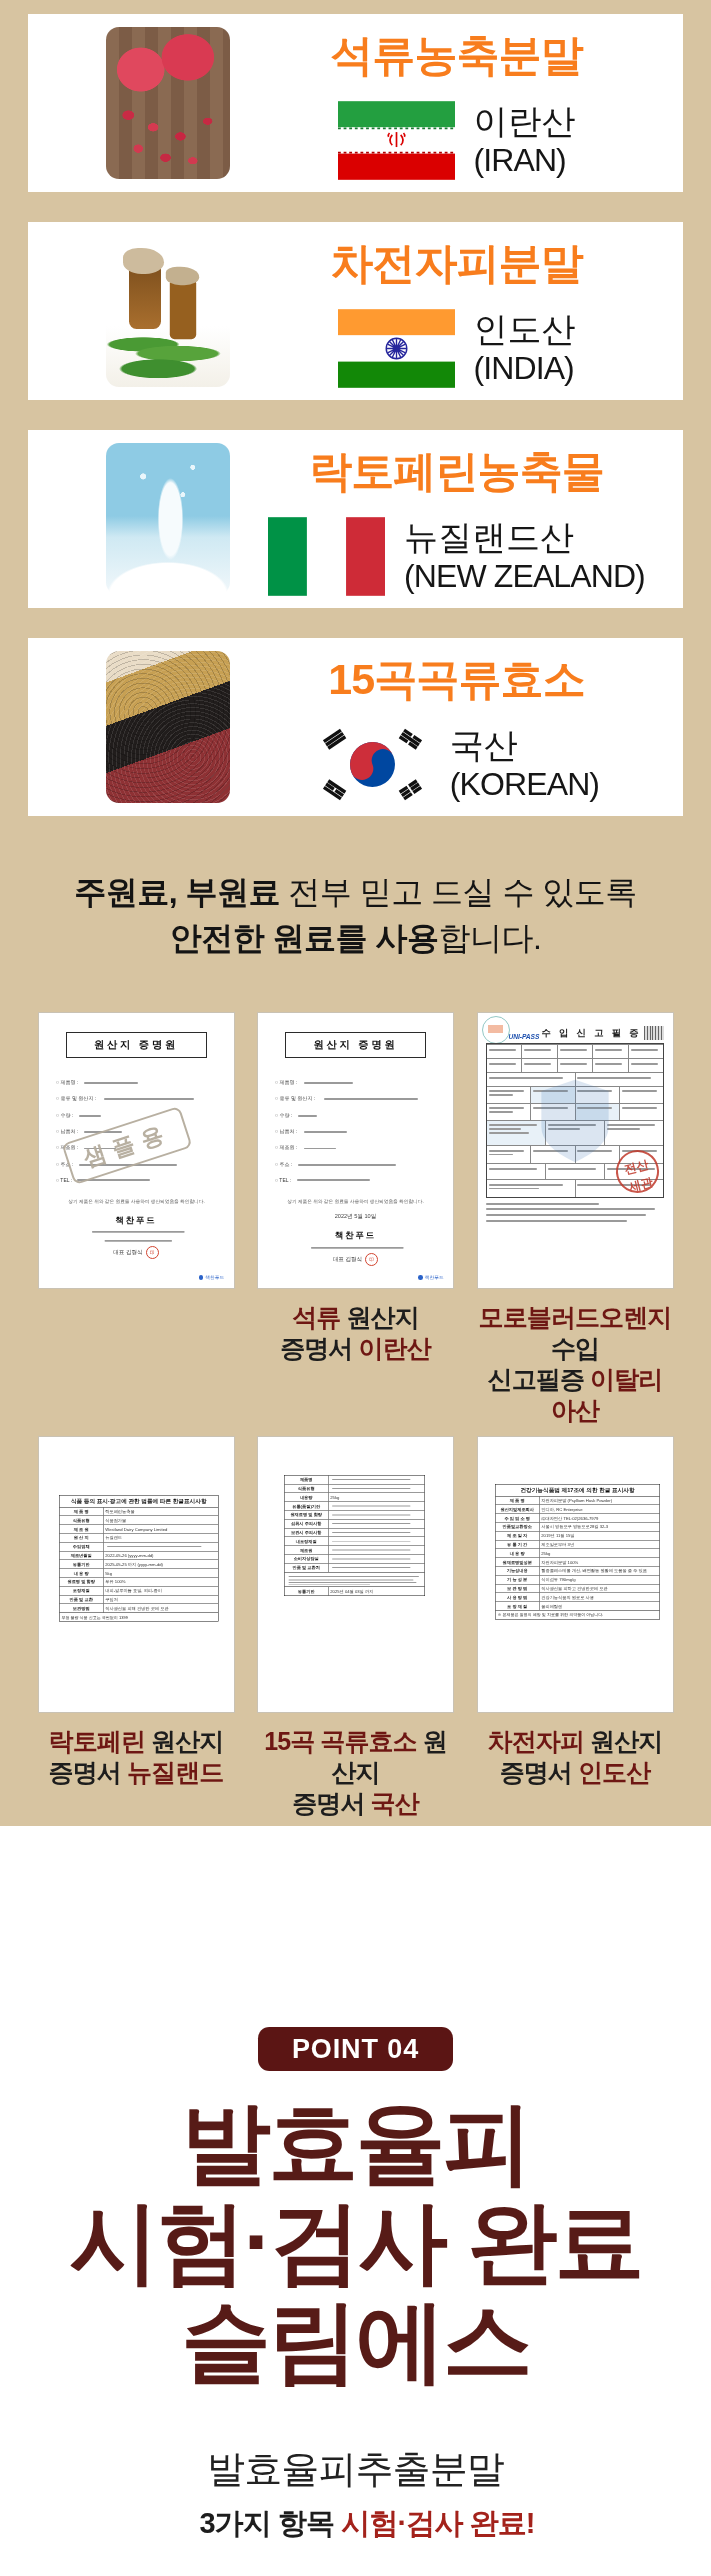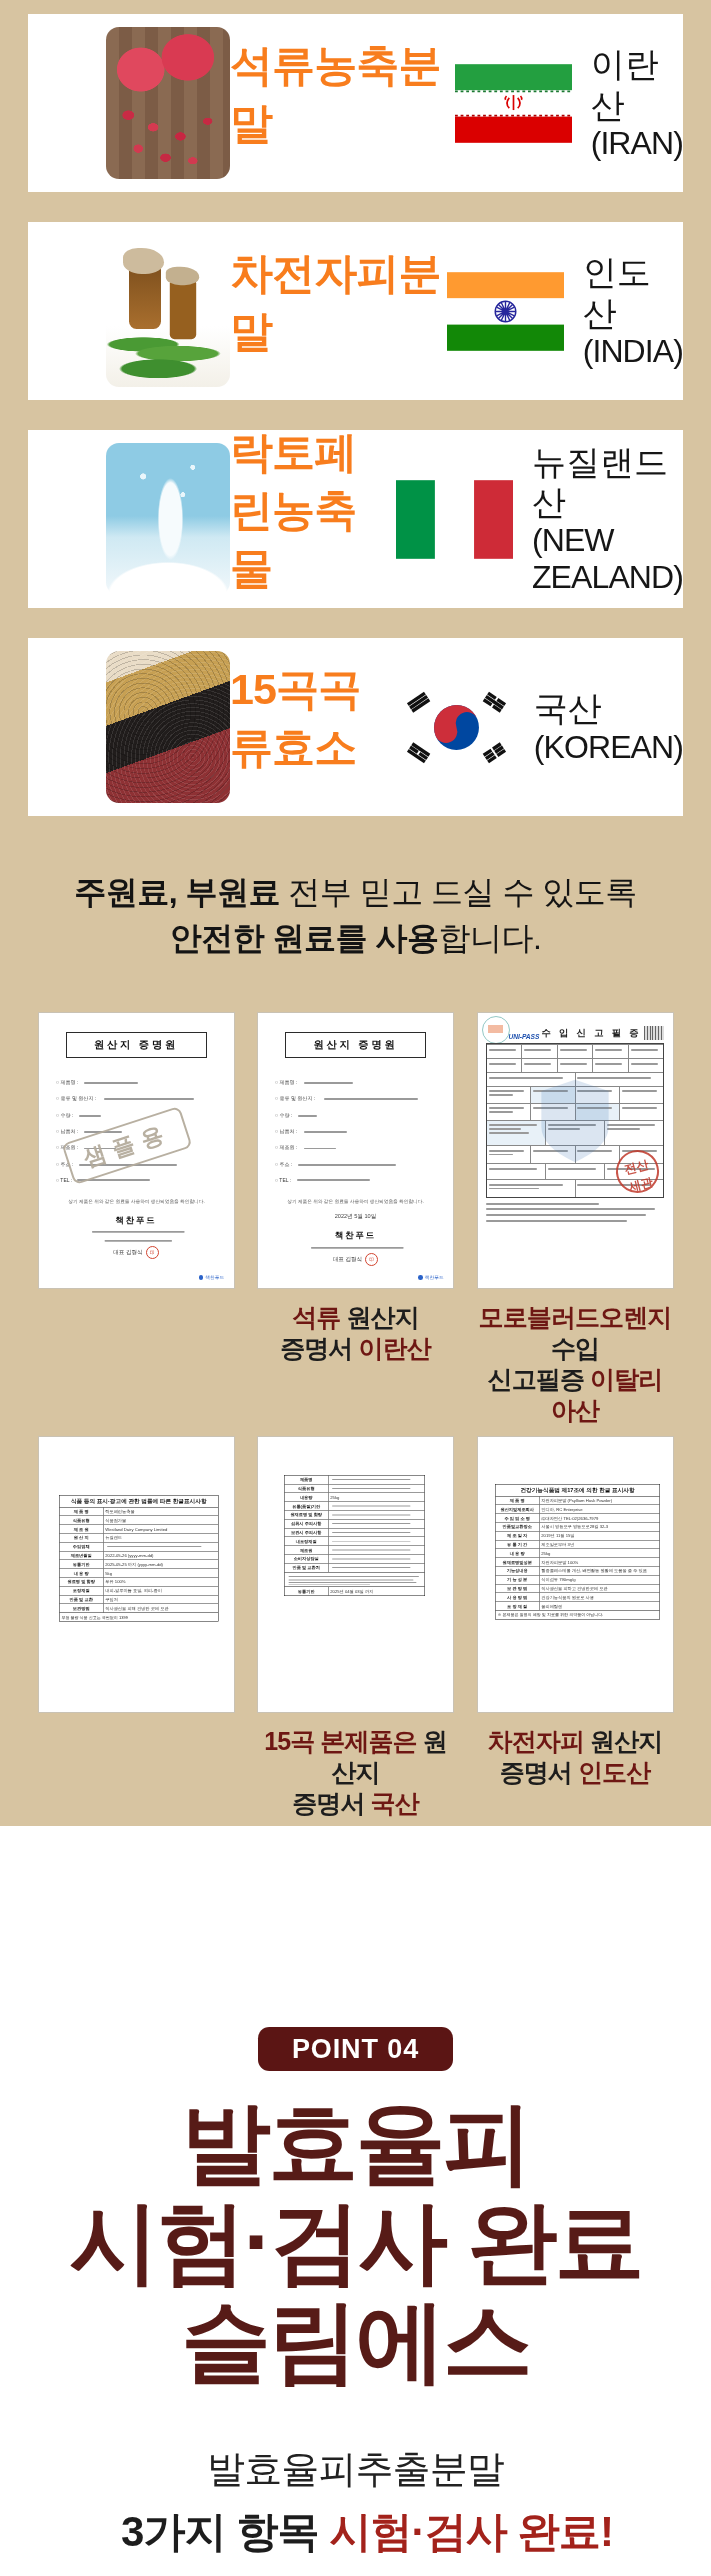--- a/index.html
+++ b/index.html
@@ -36,21 +36,21 @@
      radial-gradient(94px 51px at 50% 100%, #ffffff 0 62%, rgba(0,0,0,0) 65%),
      radial-gradient(20.6px 66px at 52% 50%, #f6fbfd 0 55%, rgba(0,0,0,0) 62%),
      radial-gradient(4.7px 4.7px at 30% 22%, #eaf6fb 0 60%, rgba(0,0,0,0) 70%),
      radial-gradient(3.8px 3.8px at 70% 16%, #eaf6fb 0 60%, rgba(0,0,0,0) 70%),
      radial-gradient(3.8px 3.8px at 62% 34%, #eaf6fb 0 60%, rgba(0,0,0,0) 70%),
      linear-gradient(180deg,#8ecbe4 0 48%,#cfe9f3 62%,#f2f8fb 100%);}
   .ph-grain{background:
      repeating-radial-gradient(circle at 30% 40%, rgba(0,0,0,.18) 0 0.9px, rgba(0,0,0,0) 0.9px 4.7px),
      repeating-radial-gradient(circle at 70% 70%, rgba(255,255,255,.10) 0 0.9px, rgba(0,0,0,0) 0.9px 3.8px),
      linear-gradient(160deg,#e9dcc6 0 16%,#c7a053 16% 38%,#211d1c 38% 62%,#8e3134 62% 100%);}
-  .card-right{flex:1;display:flex;flex-direction:row;align-items:center;}
+  .card-right{flex:1;display:flex;flex-direction:column;align-items:center;}
   .card-title{font-size:43px;font-weight:800;color:#f87d1d;letter-spacing:-0.9px;margin-bottom:16px;}
   .flagrow{display:flex;align-items:center;gap:19px;}
   .flag{flex:none;display:block;}
   .origin-text{text-align:left;color:#161616;}
   .origin-name{font-size:34px;font-weight:500;line-height:1.18;}
   .origin-latin{font-size:32px;font-weight:500;letter-spacing:-0.9px;}
   
   .claim{margin-top:53px;text-align:center;font-size:32px;line-height:1.44;color:#141414;letter-spacing:-0.5px;}
   .claim b{font-weight:800;}
   
@@ -113,21 +113,21 @@
   .tval{flex:1;font-size:8.4px;color:#333;padding:2.8px 3.8px;line-height:1.25;display:flex;
        align-items:center;flex-wrap:wrap;}
   .lt-foot{border-top:1.4px solid #111;font-size:8px;color:#222;text-align:left;padding:2.8px 3.8px;}
   
   .point{background:#fff;box-sizing:border-box;padding-top:201px;text-align:center;}
   .point-badge{display:block;width:fit-content;margin:0 auto;background:#5b1514;color:#fff;
        font-size:27px;font-weight:600;letter-spacing:0.9px;padding:6.6px 34px;border-radius:11.3px;}
   .point-title{margin-top:22.5px;font-size:90px;line-height:1.1;font-weight:900;color:#571b17;
        letter-spacing:-2.8px;}
   .point-sub1{margin-top:53px;font-size:38px;font-weight:500;color:#222;letter-spacing:-0.9px;}
-  .point-sub2{margin-top:9.4px;font-size:42px;font-weight:600;letter-spacing:-0.9px;margin-left:23px;}
+  .point-sub2{margin-top:9.4px;font-size:29px;font-weight:600;letter-spacing:-0.9px;margin-left:23px;}
   .point-sub2 .k{color:#1d1d1d;} .point-sub2 .r{color:#a3221b;}
 </style>
 </head>
 <body>
 
 <div class="page">
 
   <section class="origin">
 
     <div class="card">
@@ -549,20 +549,24 @@
                   </div>
                   <div class="trow">
                     <div class="tlab">보관방법</div>
                     <div class="tval">직사광선을 피해 건냉한 곳에 보관</div>
                   </div>
                 </div>
               <div class="lt-foot">부정 불량 식품 신고는 국번없이 1399</div>
             </div>
           </div>
         </div>
+        <div class="doccap">
+          <div><span class="r">락토페린</span><span class="k"> 원산지</span></div>
+          <div><span class="k">증명서 </span><span class="r">뉴질랜드</span></div>
+        </div>
       </div>
 
       <div class="doccell">
         <div class="doc">
           <div class="scalewrap" style="margin:38px 0 0 26px;width:282px">
             <div class="ltable" style="border-width:1.4px">
               <div>
                   <div class="trow">
                     <div class="tlab">제품명</div>
                     <div class="tval">
@@ -633,21 +637,21 @@
                 <i class="bb" style="width:94%;display:block;margin-top:2.8px"></i><i class="bb" style="width:60%;display:block;margin-top:2.8px"></i>
               </div>
               <div class="trow" style="border-top:1.4px solid #111">
                 <div class="tlab">유통기한</div>
                 <div class="tval">2025년 04월 03일 까지</div>
               </div>
             </div>
           </div>
         </div>
         <div class="doccap">
-          <div><span class="r">15곡 본제품은</span><span class="k"> 원산지</span></div>
+          <div><span class="r">15곡 곡류효소</span><span class="k"> 원산지</span></div>
           <div><span class="k">증명서 </span><span class="r">국산</span></div>
         </div>
       </div>
 
       <div class="doccell">
         <div class="doc">
           <div class="scalewrap" style="margin:47px 0 0 17px;width:330px">
             <div class="ltable">
               <div class="lt-title">건강기능식품법 제17조에 의한 한글 표시사항</div>
               <div>

